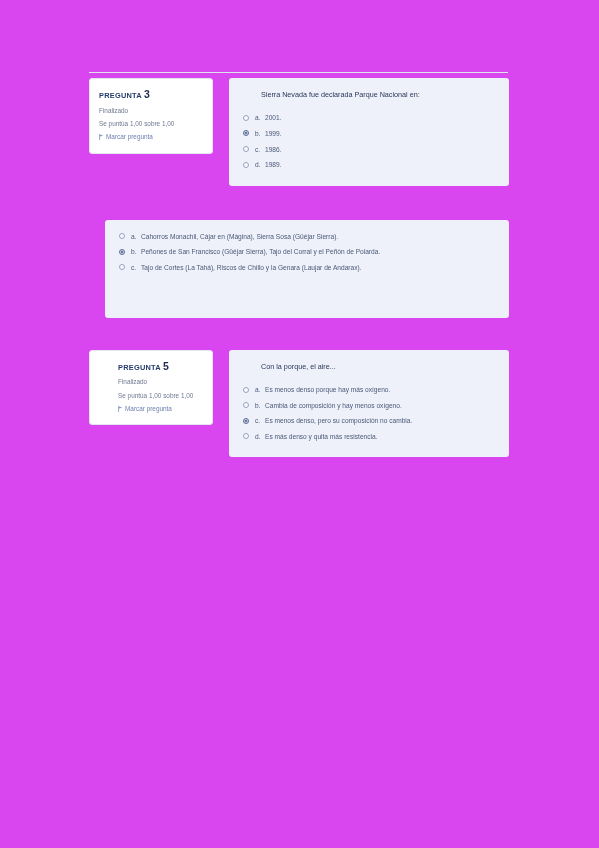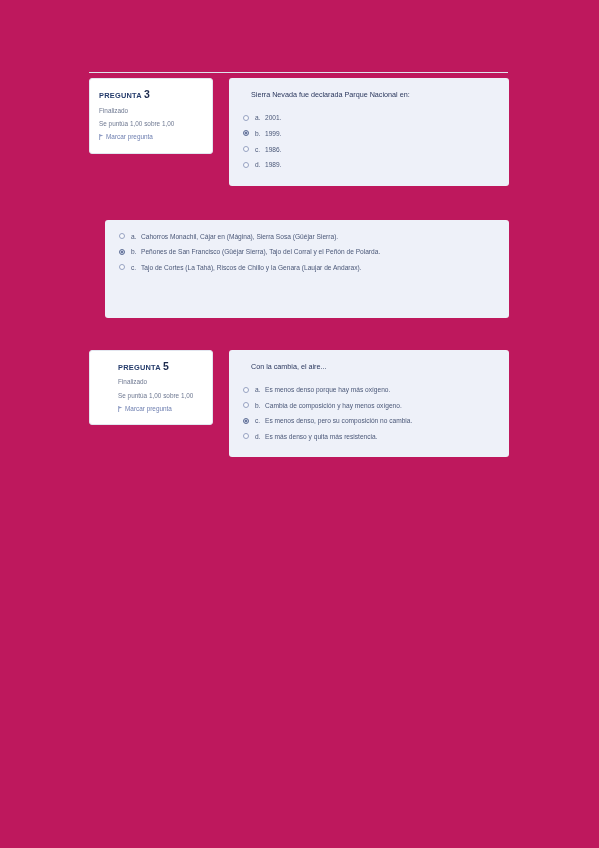--- a/index.html
+++ b/index.html
@@ -4,21 +4,21 @@
 <title>Moodle Quiz Review</title>
 <style>
   html,body{margin:0;padding:0;}
   body{
     width:599px;height:848px;
     background:#ffffff;
     font-family:"Liberation Sans", sans-serif;
     -webkit-font-smoothing:antialiased;
     overflow:hidden;
   }
-  .page{position:relative;width:599px;height:848px;background:#be185d;}
+  .page{position:relative;width:599px;height:848px;background:#d946ef;}
 
   
   .top-rule{
     position:absolute;left:89px;top:72px;width:419px;height:1px;
     background:#dfe3ec;
   }
 
   .content{
     position:absolute;left:89px;top:78px;width:420px;
   }
@@ -82,21 +82,21 @@
     background:#eef1f9;
     border-radius:3px;
     padding:12px 14px 16px 14px;
     box-sizing:border-box;
     min-height:72px;
   }
   .qtext{
     font-size:7.2px;
     color:#29365c;
     line-height:1.45;
-    margin:0 0 13px 8px;
+    margin:0 0 13px 18px;
   }
 
   .opt-list{margin:0;padding:0;list-style:none;}
   .opt{
     display:flex;
     align-items:flex-start;
     margin-bottom:6px;
     cursor:pointer;
   }
   .opt:last-child{margin-bottom:0;}
@@ -231,21 +231,21 @@
           <span class="flag-icon">
             <svg width="5" height="6" viewBox="0 0 5 6">
                 <path d="M0.6 0 L0.6 6" stroke="#6e7fb0" stroke-width="0.7" fill="none"></path>
                 <path d="M1 0.4 L4.4 1.4 L1 2.6 Z" fill="#8e9cc4"></path>
               </svg>
           </span>
           <span>Marcar pregunta</span>
         </div>
       </div>
       <div class="qpanel">
-        <p class="qtext">Con la cambia, el aire...</p>
+        <p class="qtext">Con la porque, el aire...</p>
         <ul class="opt-list">
           <li class="opt">
             <span class="radio"></span>
             <span class="opt-letter">a.</span>
             <span class="opt-text">Es menos denso porque hay más oxígeno.</span>
           </li>
           <li class="opt">
             <span class="radio"></span>
             <span class="opt-letter">b.</span>
             <span class="opt-text">Cambia de composición y hay menos oxígeno.</span>

